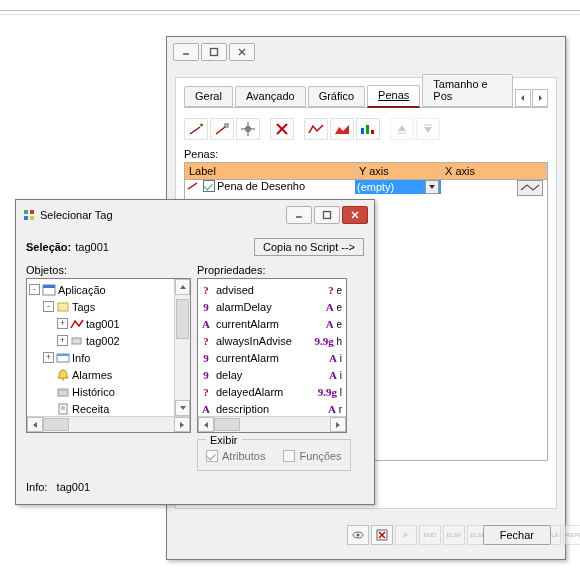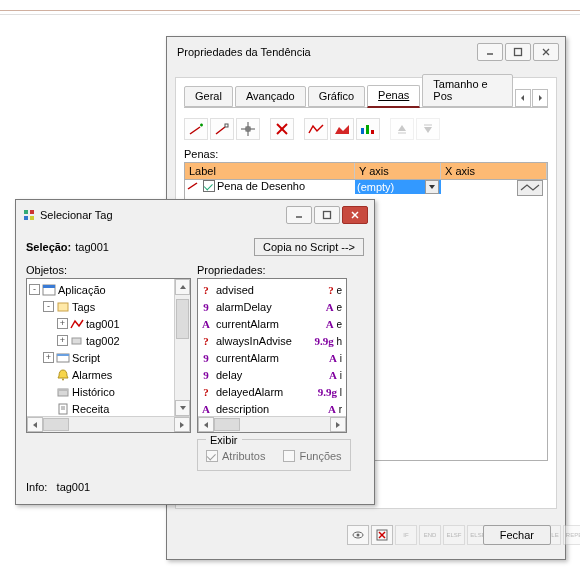--- a/index.html
+++ b/index.html
@@ -114,21 +114,20 @@
 </style>
 </head>
 <body>
 
 <div class="page-bg"></div>
 <div class="hr-top"></div>
 <div class="hr-top2"></div>
 
 <div class="dialog dlg-trend">
   <div class="titlebar">
-    <span class="t-title">Propriedades da Tendência</span>
     <div class="sysbtns">
       <div class="sysbtn">
           <svg viewBox="0 0 10 10">
             <line x1="2" y1="7" x2="8" y2="7" stroke="#555" stroke-width="1.5"></line>
           </svg>
         </div>
       <div class="sysbtn">
           <svg viewBox="0 0 10 10">
             <rect x="1.5" y="1.5" width="7" height="7" fill="none" stroke="#555" stroke-width="1.3"></rect>
           </svg>
@@ -370,21 +369,21 @@
                 <span>tag002</span>
               </div>
               <div class="tnode tind1">
                 <span class="expander">+</span>
                 <span class="tico">
                   <svg width="14" height="12">
                     <rect x="1" y="2" width="12" height="8" fill="#fff" stroke="#888"></rect>
                     <rect x="1" y="2" width="12" height="2" fill="#6aa0e0"></rect>
                   </svg>
                 </span>
-                <span>Script</span>
+                <span>Info</span>
               </div>
               <div class="tnode tind1">
                 <span class="expander empty"></span>
                 <span class="tico">
                   <svg width="14" height="12">
                     <path d="M7 1 Q3 1 3 7 L2 9 L12 9 L11 7 Q11 1 7 1" fill="#f7d54a" stroke="#b49420"></path>
                     <circle cx="7" cy="10.5" r="1" fill="#b49420"></circle>
                   </svg>
                 </span>
                 <span>Alarmes</span>

